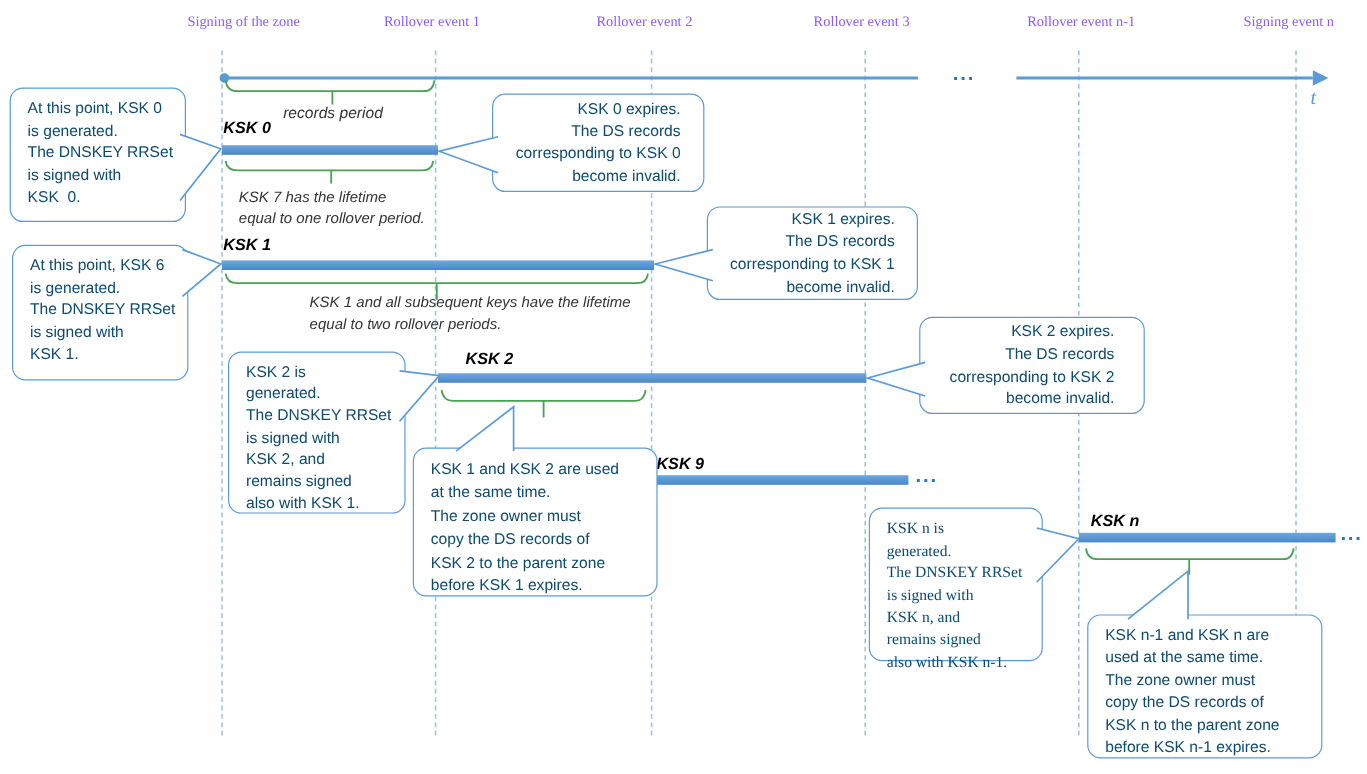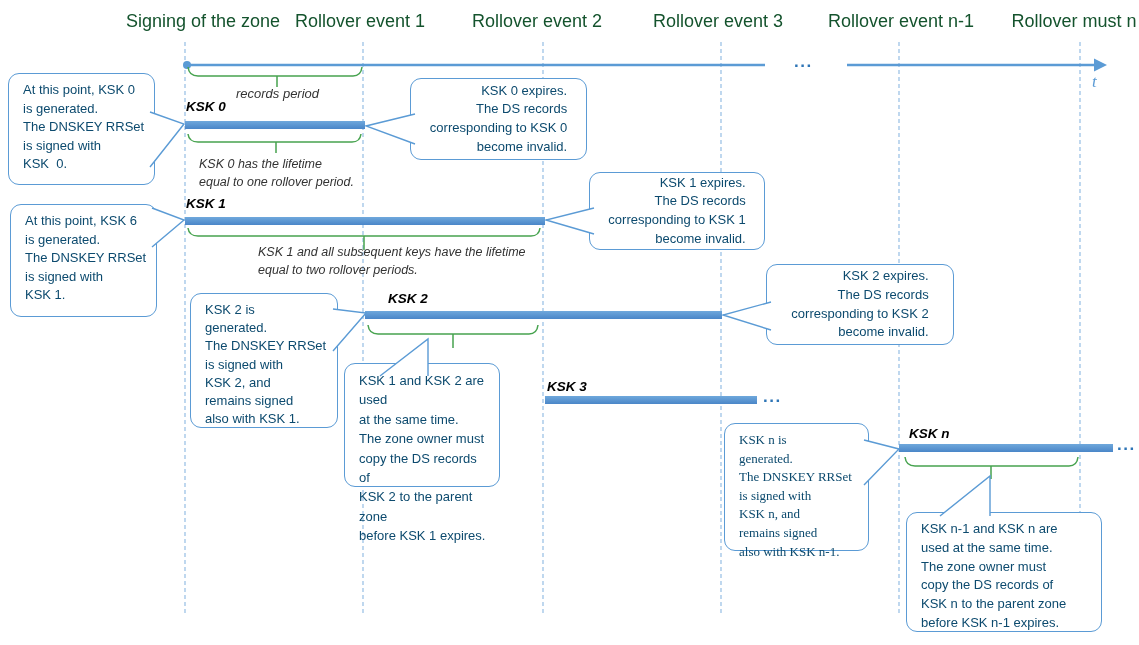--- a/index.html
+++ b/index.html
@@ -1,19 +1,19 @@
 <!DOCTYPE html>
 <html><head>
 <meta charset="utf-8">
 <style>
   html,body{margin:0;padding:0;background:#fff;}
   #stage{position:relative;width:1139px;height:645px;background:#fff;overflow:hidden;
          font-family:"Liberation Sans",sans-serif;color:#3b3b3b;}
   #stage svg{position:absolute;left:0;top:0;pointer-events:none;}
-  .ev{position:absolute;transform:translateX(-50%);font-size:18px;color:#14532d;white-space:nowrap;}
+  .ev{position:absolute;transform:translateX(-50%);font-size:12px;color:#8b5cf6;white-space:nowrap;font-family:Liberation Serif, serif;}
   .ksk{position:absolute;font-size:13.5px;font-weight:bold;font-style:italic;color:#000000;white-space:nowrap;}
   .callout{position:absolute;box-sizing:border-box;background:#fff;border:1.4px solid #5B9BD5;
            border-radius:11px;font-size:13px;line-height:18.6px;color:#0c4a6e;
            white-space:pre-wrap;z-index:2;}
   .callout.left{padding:7px 8px 5px 14px;text-align:left;}
   .callout.center{display:flex;align-items:center;justify-content:center;text-align:right;padding:2px 4px;}
   .brace-label{position:absolute;font-style:italic;font-size:12.5px;line-height:17.5px;
                color:#333;white-space:pre-wrap;z-index:2;}
   .ell{position:absolute;font-size:17px;font-weight:bold;color:#2E75B6;letter-spacing:1.5px;z-index:2;}
   .tlab{position:absolute;font-family:"Liberation Serif",serif;font-style:italic;font-size:17px;color:#5B9BD5;z-index:2;}
@@ -63,35 +63,35 @@
       <path d="M368,325 Q369,334 378,334 L529,334 Q537,334 538,325 M453,334 L453,348"></path>
       <path d="M905,457 Q906,466 915,466 L1069,466 Q1077,466 1078,457 M991,466 L991,479"></path>
     </g>
   </svg>
 
   <div class="ev" style="left:203px;top:11px;">Signing of the zone</div>
   <div class="ev" style="left:360px;top:11px;">Rollover event 1</div>
   <div class="ev" style="left:537px;top:11px;">Rollover event 2</div>
   <div class="ev" style="left:718px;top:11px;">Rollover event 3</div>
   <div class="ev" style="left:901px;top:11px;">Rollover event n-1</div>
-  <div class="ev" style="left:1074px;top:11px;">Rollover must n</div>
+  <div class="ev" style="left:1074px;top:11px;">Signing event n</div>
 
   <div class="tlab" style="left:1092px;top:72px;">t</div>
   <div class="ell" style="left:794px;top:52px;">...</div>
 
   <div class="ksk" style="left:186px;top:99px;">KSK 0</div>
   <div class="ksk" style="left:186px;top:196px;font-style:italic;">KSK 1</div>
   <div class="ksk" style="left:388px;top:291px;">KSK 2</div>
-  <div class="ksk" style="left:547px;top:379px;">KSK 3</div>
+  <div class="ksk" style="left:547px;top:379px;">KSK 9</div>
   <div class="ksk" style="left:909px;top:426px;">KSK n</div>
   <div class="ell" style="left:763px;top:387px;">...</div>
   <div class="ell" style="left:1117px;top:435px;">...</div>
 
   <div class="brace-label" style="left:200px;top:85px;width:155px;text-align:center;font-size:13px;">records period</div>
-  <div class="brace-label" style="left:199px;top:156px;">KSK 0 has the lifetime
+  <div class="brace-label" style="left:199px;top:156px;">KSK 7 has the lifetime
 equal to one rollover period.</div>
   <div class="brace-label" style="left:258px;top:244px;">KSK 1 and all subsequent keys have the lifetime
 equal to two rollover periods.</div>
 
   <div class="callout left" style="left:8px;top:73px;width:147px;height:112px;">At this point, KSK 0
 is generated.
 The DNSKEY RRSet
 is signed with
 KSK  0.</div>
   <div class="callout center" style="left:410px;top:78px;width:177px;height:82px;">KSK 0 expires.
@@ -111,21 +111,21 @@
 generated.
 The DNSKEY RRSet
 is signed with
 KSK 2, and
 remains signed
 also with KSK 1.</div>
   <div class="callout center" style="left:766px;top:264px;width:188px;height:81px;">KSK 2 expires.
 The DS records
 corresponding to KSK 2
 become invalid.</div>
-  <div class="callout left" style="left:344px;top:363px;width:156px;height:124px;line-height:19.4px;">KSK 1 and KSK 2 are used
+  <div class="callout left" style="left:344px;top:373px;width:204px;height:124px;line-height:19.4px;">KSK 1 and KSK 2 are used
 at the same time.
 The zone owner must
 copy the DS records of
 KSK 2 to the parent zone
 before KSK 1 expires.</div>
   <div class="callout left" style="left:724px;top:423px;width:145px;height:128px;font-family:Liberation Serif, serif;">KSK n is
 generated.
 The DNSKEY RRSet
 is signed with
 KSK n, and

